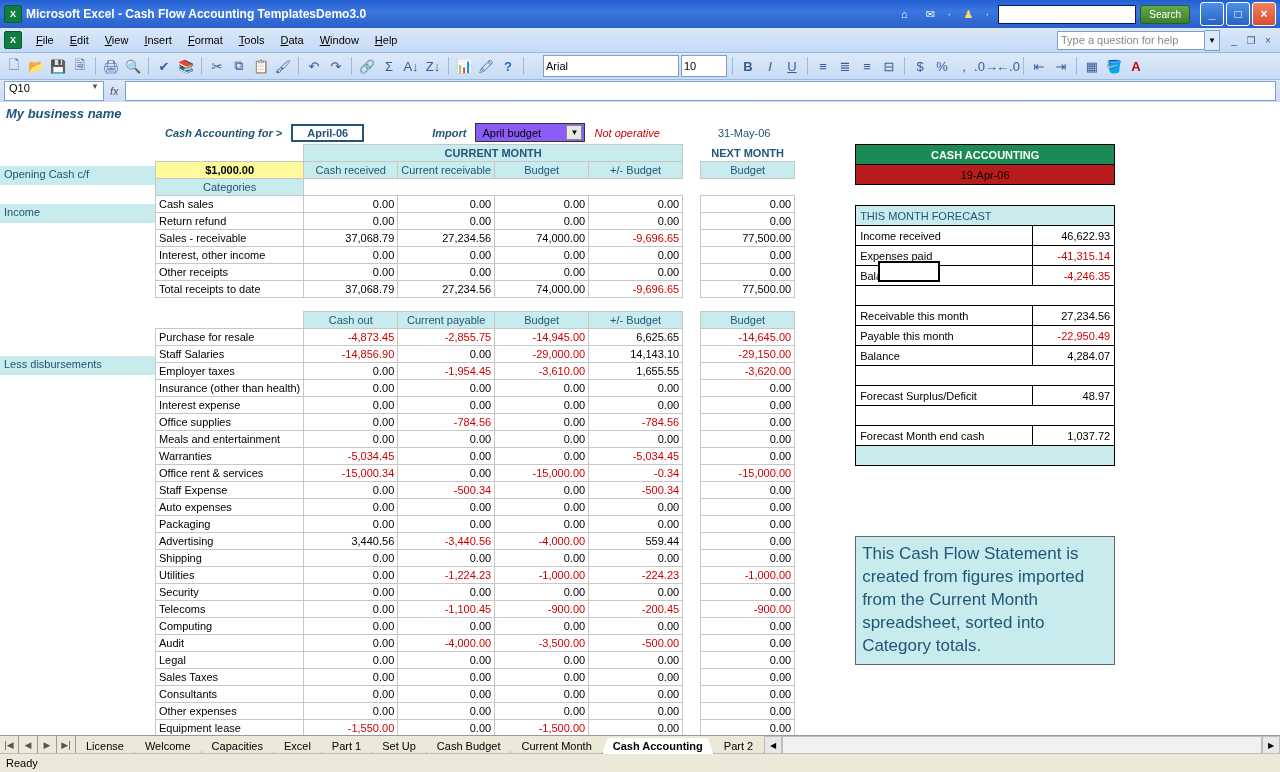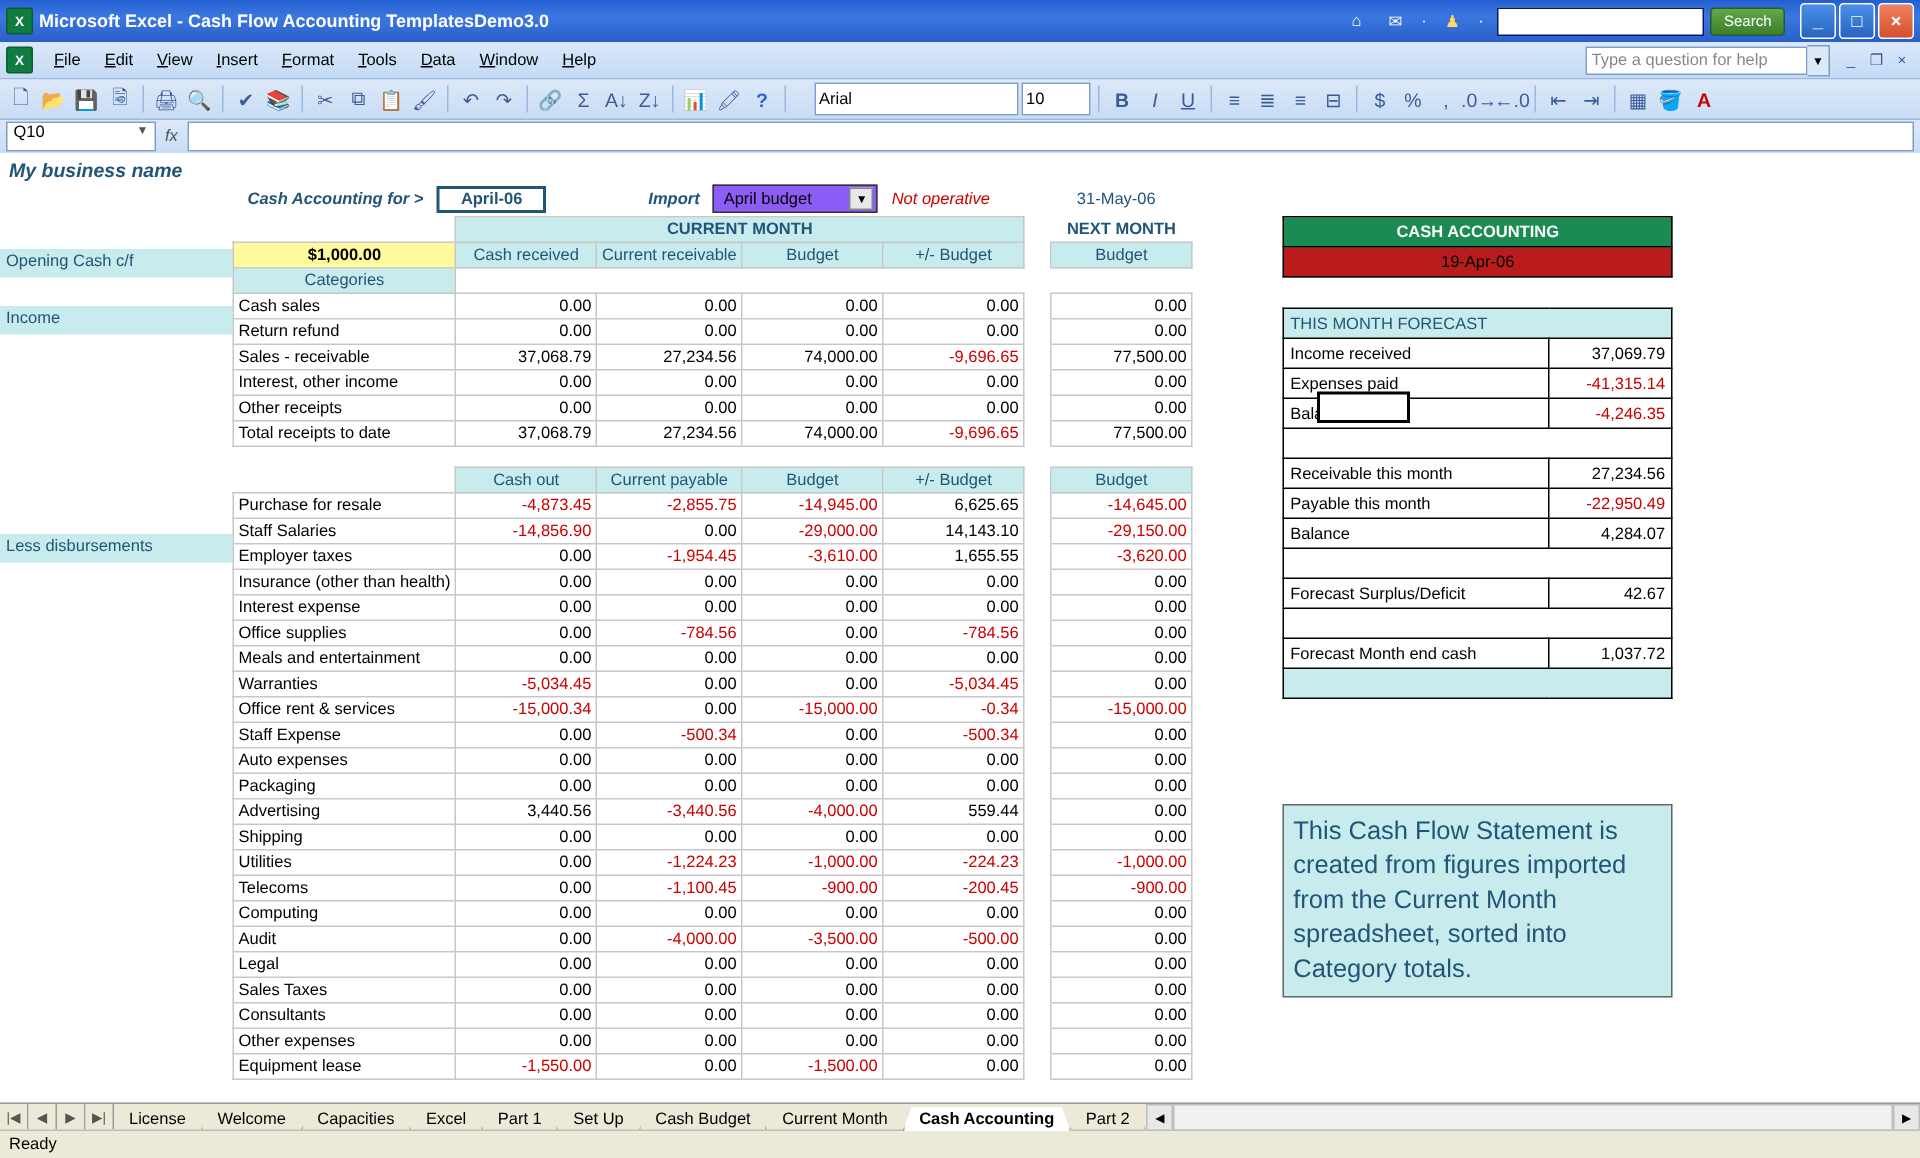--- a/index.html
+++ b/index.html
@@ -460,20 +460,29 @@
               <tr>
                 <td class="catcol">Utilities</td>
                 <td class="numcol rnum">0.00</td>
                 <td class="numcol rnum neg">-1,224.23</td>
                 <td class="numcol rnum neg">-1,000.00</td>
                 <td class="numcol rnum neg">-224.23</td>
                 <td class="gapcol" style="border-top:none;border-bottom:none"></td>
                 <td class="numcol rnum neg">-1,000.00</td>
               </tr>
               <tr>
+                <td class="catcol">Security</td>
+                <td class="numcol rnum">0.00</td>
+                <td class="numcol rnum">0.00</td>
+                <td class="numcol rnum">0.00</td>
+                <td class="numcol rnum">0.00</td>
+                <td class="gapcol" style="border-top:none;border-bottom:none"></td>
+                <td class="numcol rnum">0.00</td>
+              </tr>
+              <tr>
                 <td class="catcol">Telecoms</td>
                 <td class="numcol rnum">0.00</td>
                 <td class="numcol rnum neg">-1,100.45</td>
                 <td class="numcol rnum neg">-900.00</td>
                 <td class="numcol rnum neg">-200.45</td>
                 <td class="gapcol" style="border-top:none;border-bottom:none"></td>
                 <td class="numcol rnum neg">-900.00</td>
               </tr>
               <tr>
                 <td class="catcol">Computing</td>
@@ -556,21 +565,21 @@
     <div style="height:16px"></div>
     <table class="fctable">
       <tbody>
               <tr>
                 <td colspan="2" class="tealrow" style="font-weight:normal;color:#225577">THIS MONTH FORECAST</td>
               </tr>
       </tbody>
             <tbody id="fc-rows">
               <tr>
                 <td>Income received</td>
-                <td class="rnum">37,069.79</td>
+                <td class="rnum">46,622.93</td>
               </tr>
               <tr>
                 <td>Expenses paid</td>
                 <td class="rnum neg">-41,315.14</td>
               </tr>
               <tr>
                 <td>Balance</td>
                 <td class="rnum neg">-4,246.35</td>
               </tr>
               <tr>
@@ -586,21 +595,21 @@
               </tr>
               <tr>
                 <td>Balance</td>
                 <td class="rnum">4,284.07</td>
               </tr>
               <tr>
                 <td colspan="2" style="height:17px"></td>
               </tr>
               <tr>
                 <td>Forecast Surplus/Deficit</td>
-                <td class="rnum">42.67</td>
+                <td class="rnum">48.97</td>
               </tr>
               <tr>
                 <td colspan="2" style="height:17px"></td>
               </tr>
               <tr>
                 <td>Forecast Month end cash</td>
                 <td class="rnum">1,037.72</td>
               </tr>
             </tbody>
       <tbody>

